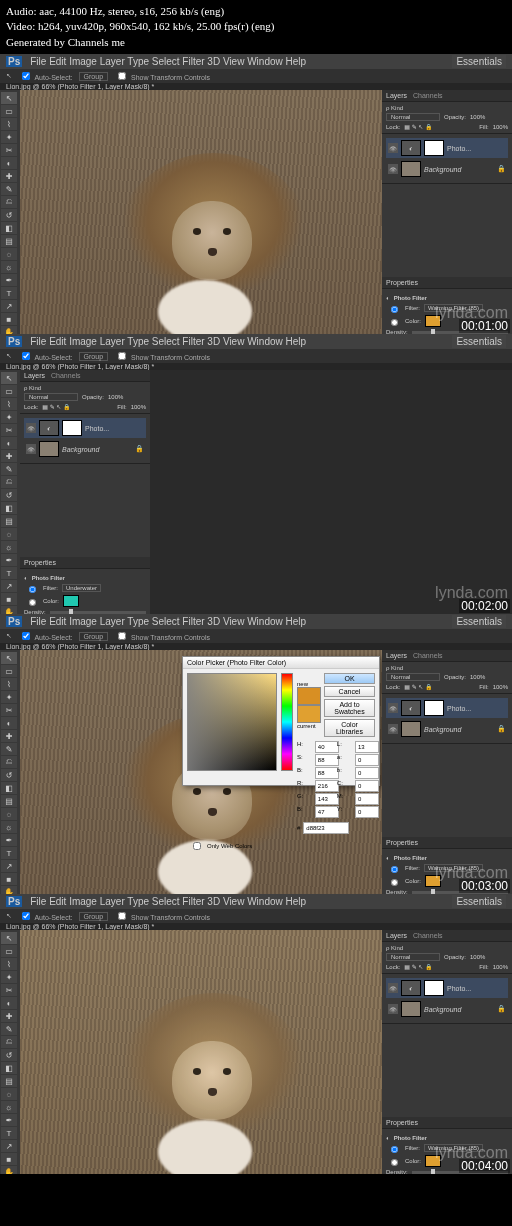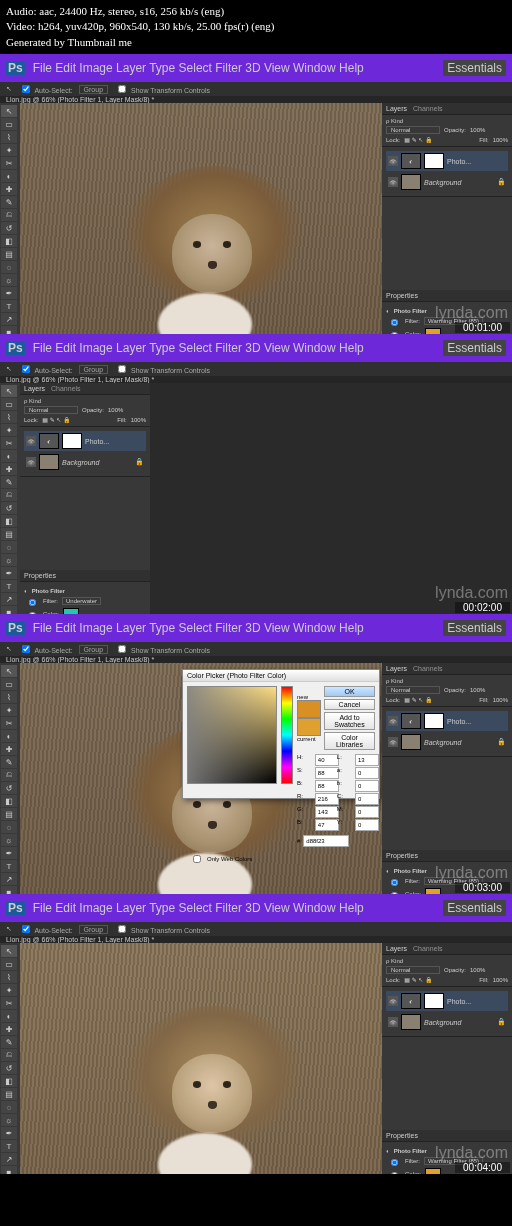--- a/index.html
+++ b/index.html
@@ -19,27 +19,27 @@
   .frame {
     position: relative;
     width: 512px;
     height: 280px;
     background: #2a2a2a;
     display: flex;
     flex-direction: column;
   }
   .menubar {
     height: 14px;
-    background: #6d28d9;
+    background: #404040;
     display: flex;
     align-items: center;
     gap: 8px;
-    padding: 7px 6px;
+    padding: 1px 6px;
     color: #ccc;
-    font-size: 12px;
+    font-size: 10px;
   }
   .menubar span { white-space: nowrap; }
   .optionsbar {
     height: 14px;
     background: #303030;
     display: flex;
     align-items: center;
     gap: 6px;
     padding: 0 6px;
     color: #aaa;
@@ -190,23 +190,23 @@
     color: #e8e800;
     font-size: 18px;
     font-weight: bold;
     pointer-events: none;
   }
   .timestamp {
     position: absolute;
     bottom: 1px;
     right: 2px;
     color: #fff;
-    font-size: 10px;
+    font-size: 12px;
     background: rgba(0,0,0,0.4);
-    padding: 0 8px;
+    padding: 0 2px;
   }
   .colorpicker {
     position: absolute;
     top: 6px;
     right: 2px;
     width: 196px;
     height: 128px;
     background: #f0f0f0;
     border: 1px solid #888;
     box-shadow: 2px 2px 6px rgba(0,0,0,0.5);
@@ -321,23 +321,23 @@
     filter: blur(1px);
   }
   .lion-body.cool, .lion-face.cool, .lion-chin.cool { filter: hue-rotate(30deg) saturate(0.5) brightness(0.92); }
   .lion-body.warm2 { filter: sepia(0.28) brightness(1.04); }
   .lion-face.warm2 { filter: sepia(0.22) brightness(1.05); }
 </style>
 </head>
 <body>
 
 <div class="header-text">
-  <div>Audio: aac, 24400 Hz, stereo, s16, 256 kb/s (eng)</div>
-  <div>Video: h264, yuv420p, 960x540, 130 kb/s, 25.00 fps(r) (eng)</div>
-  <div>Generated by Thumbnail me</div>
+  <div>Audio: aac, 44100 Hz, stereo, s16, 256 kb/s (eng)</div>
+  <div>Video: h264, yuv420p, 960x540, 162 kb/s, 25.00 fps(r) (eng)</div>
+  <div>Generated by Channels me</div>
 </div>
 
 <div id="frames-container">
 <div class="frame">
   <div class="menubar">
     <span style="font-weight:bold;background:#1a5a9e;padding:0 2px">Ps</span>
     <span class="menu-items">File   Edit   Image   Layer   Type   Select   Filter   3D   View   Window   Help</span>
     <span style="flex:1"></span>
     <span style="background:#444;padding:1px 4px;">Essentials</span>
   </div>

